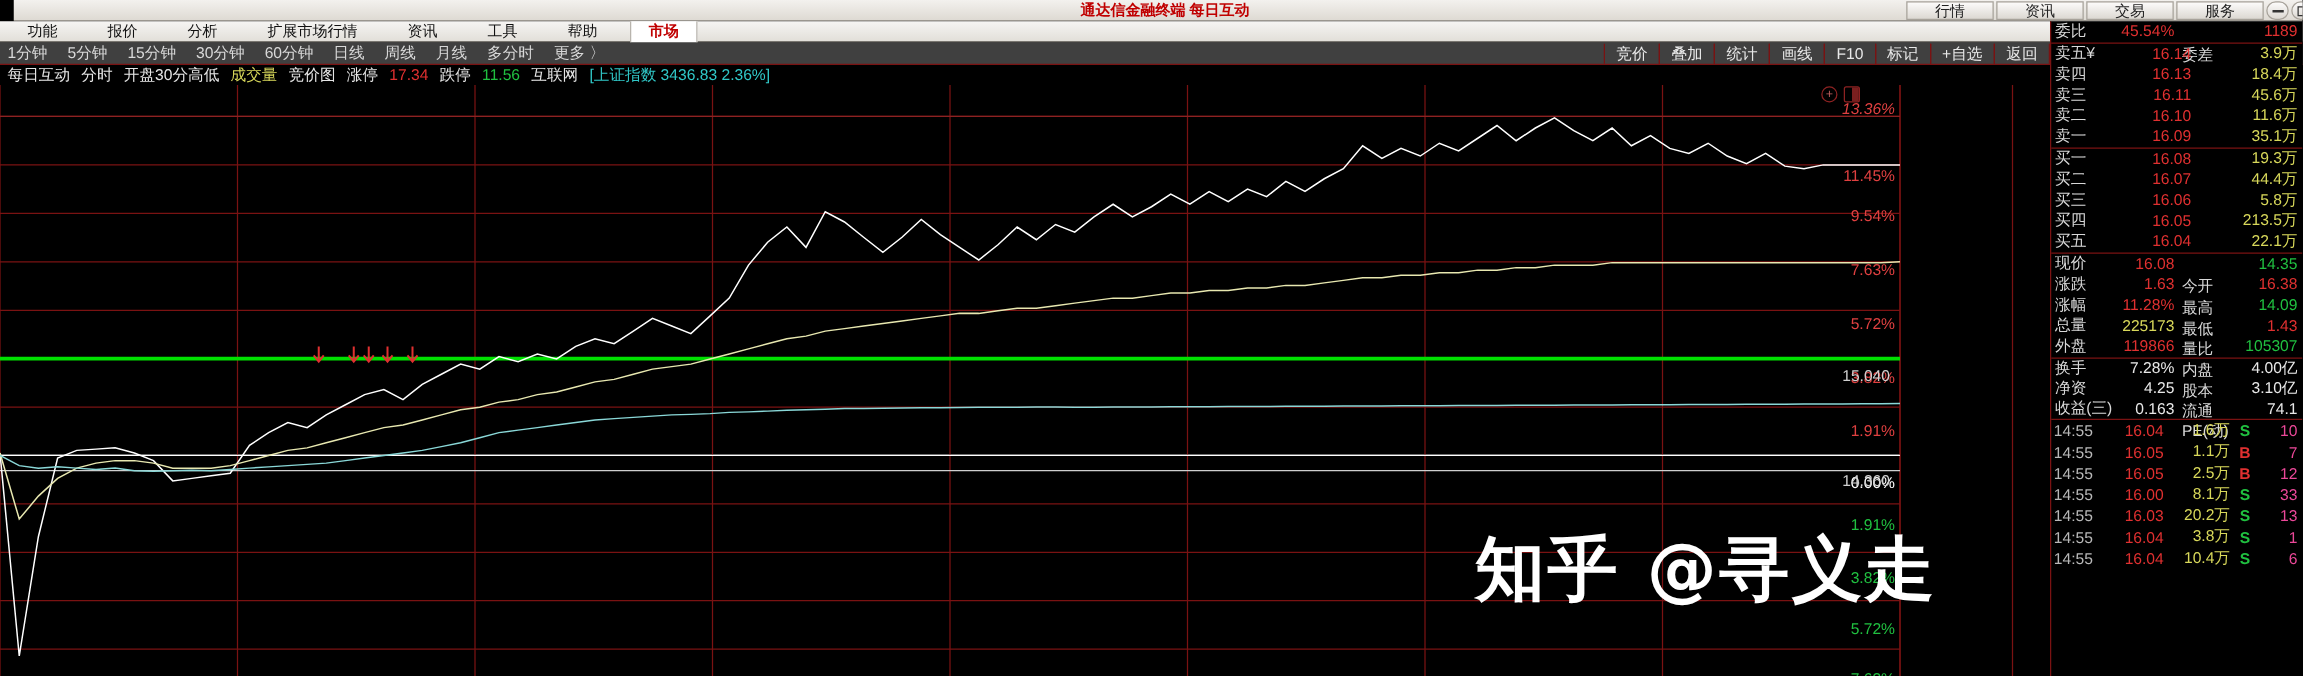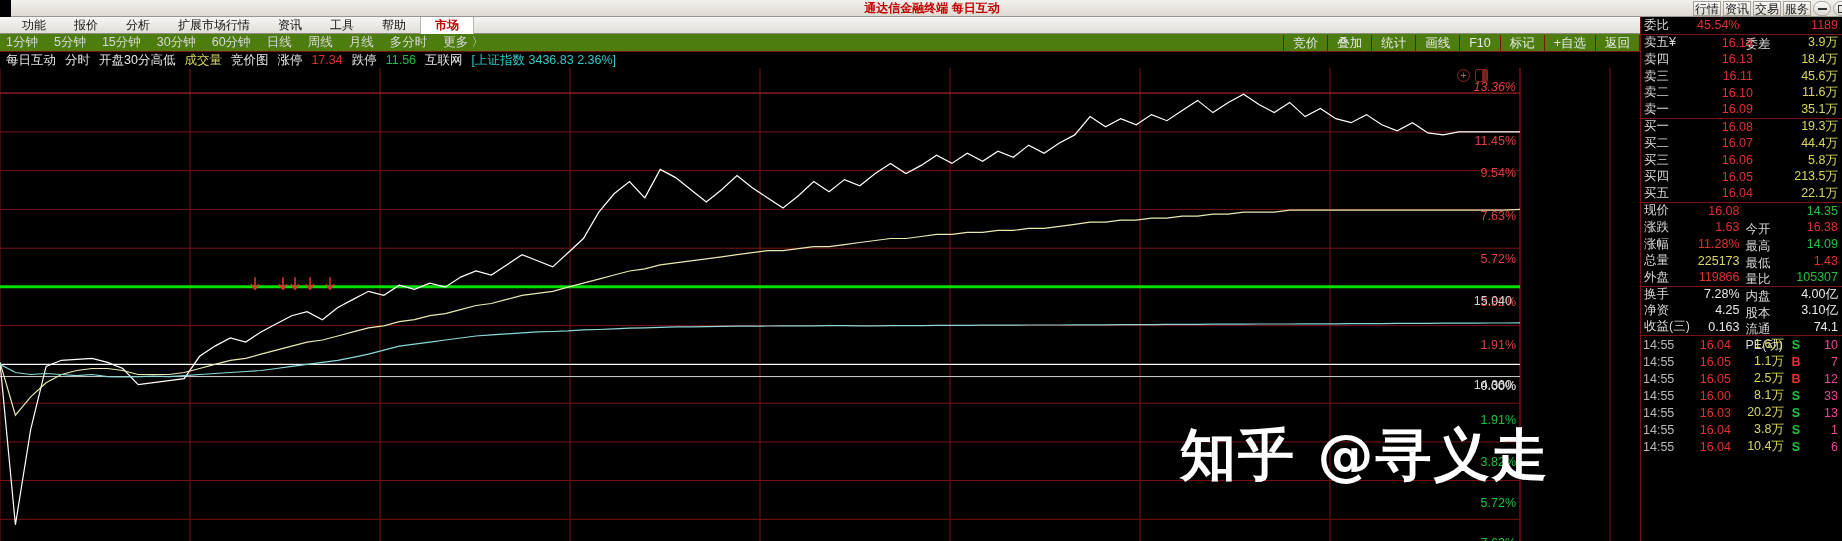--- a/index.html
+++ b/index.html
@@ -16,51 +16,51 @@
     position:absolute; left:11px; top:0; width:1842px; height:17px;
     background:linear-gradient(#f3f1ee,#dedad3);
     border-bottom:1px solid #9a968f;
   }
   .titlebar .center{
     position:absolute; left:0; top:0; width:100%; height:17px;
     text-align:center; line-height:17px; color:#c00000; font-size:12px; font-weight:bold;
   }
   .tb-right{ position:absolute; right:2px; top:1px; display:flex; align-items:center; gap:2px; }
   .tb-btn{
-    display:inline-block; padding:0 1px; height:15px; line-height:15px;
+    display:inline-block; padding:0 22px; height:15px; line-height:15px;
     background:linear-gradient(#fcfbfa,#dcd8d2);
     border:1px solid #a7a29a; color:#222; font-size:12px;
   }
   .tb-sq{
     width:18px; height:15px; border:1px solid #a7a29a; border-radius:8px;
     background:linear-gradient(#fcfbfa,#dcd8d2); position:relative;
   }
   .tb-sq i{ position:absolute; left:4px; top:6px; width:9px; height:2px; background:#333; display:block;}
   .tb-sq.win i{ left:4px; top:3px; width:9px; height:8px; background:transparent; border:1px solid #333;}
 
   
   .menubar{
     position:absolute; left:0; top:17px; width:1842px; height:17px;
     background:linear-gradient(#f6f5f3,#e2dfd9);
     border-bottom:1px solid #8e8a84;
   }
-  .menubar .items{ display:flex; height:17px; align-items:center; padding-left:8px; gap:0px;}
+  .menubar .items{ display:flex; height:17px; align-items:center; padding-left:8px; gap:12px;}
   .menu-item{
     padding:0 14px; height:17px; line-height:17px; color:#111; font-size:12px;
     white-space:nowrap;
   }
   .menu-item.active{
     color:#c00000; font-weight:bold;
     background:#fff; border-left:1px solid #b8b4ad; border-right:1px solid #b8b4ad;
   }
 
   
   .periodbar{
     position:absolute; left:0; top:34px; width:1842px; height:18px;
-    background:#4d7c0f; border-bottom:1px solid #7a1212;
+    background:#404040; border-bottom:1px solid #7a1212;
     display:flex; align-items:center;
   }
   .period-item{
     color:#d8d8d8; font-size:12.5px; padding:0 8px; white-space:nowrap;
   }
   .period-item:first-child{ padding-left:6px; }
   .pb-right{
     position:absolute; right:202px; top:0; height:18px; display:flex; align-items:center;
   }
   .pb-btn{

